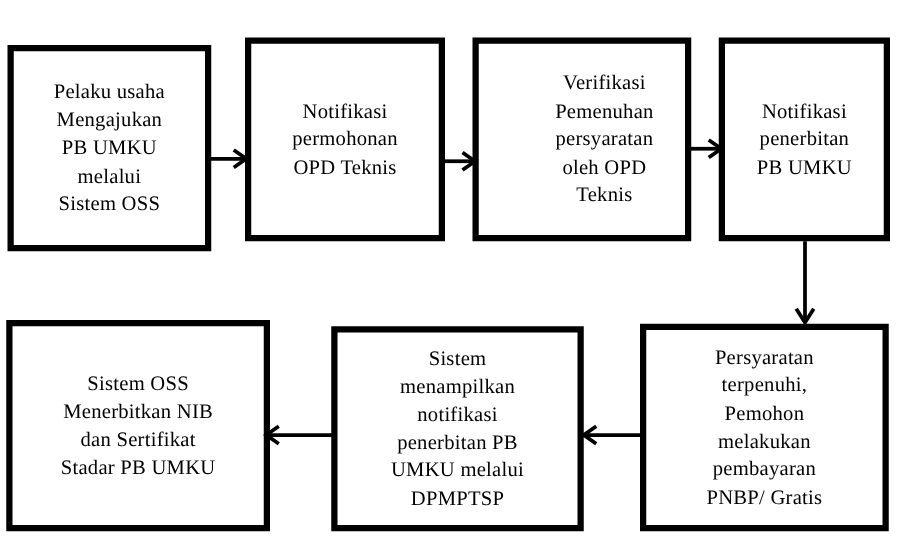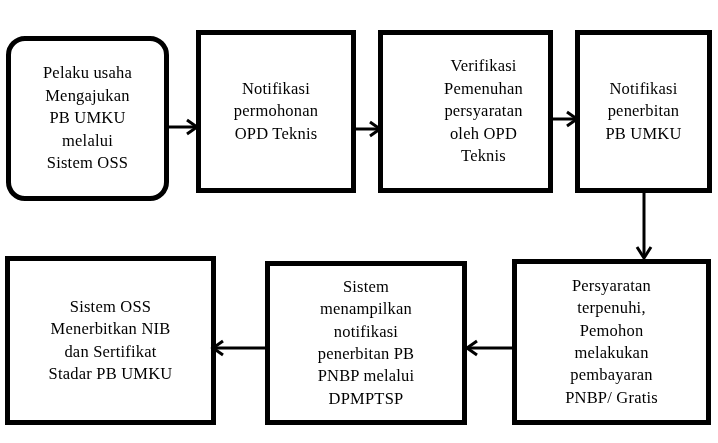--- a/index.html
+++ b/index.html
@@ -45,21 +45,21 @@
   .connector svg {
     display: block;
     overflow: visible;
   }
 </style>
 </head>
 <body>
 
 <div id="canvas">
 
-  <div class="node" style="left:6px; top:36px; width:163px; height:165px;border-radius:19px;">
+  <div class="node" style="left:6px; top:36px; width:163px; height:165px;">
     <span class="node-label">Pelaku usaha
 Mengajukan
 PB UMKU
 melalui
 Sistem OSS</span>
   </div>
 
   <div class="node" style="left:196px; top:30px; width:160px; height:163px;">
     <span class="node-label">Notifikasi
 permohonan
@@ -87,21 +87,21 @@
 melakukan
 pembayaran
 PNBP/ Gratis</span>
   </div>
 
   <div class="node" style="left:265px; top:261px; width:202px; height:164px;">
     <span class="node-label">Sistem
 menampilkan
 notifikasi
 penerbitan PB
-PNBP melalui
+UMKU melalui
 DPMPTSP</span>
   </div>
 
   <div class="node" style="left:5px; top:256px; width:211px; height:169px;">
     <span class="node-label">Sistem OSS
 Menerbitkan NIB
 dan Sertifikat
 Stadar PB UMKU</span>
   </div>
 

